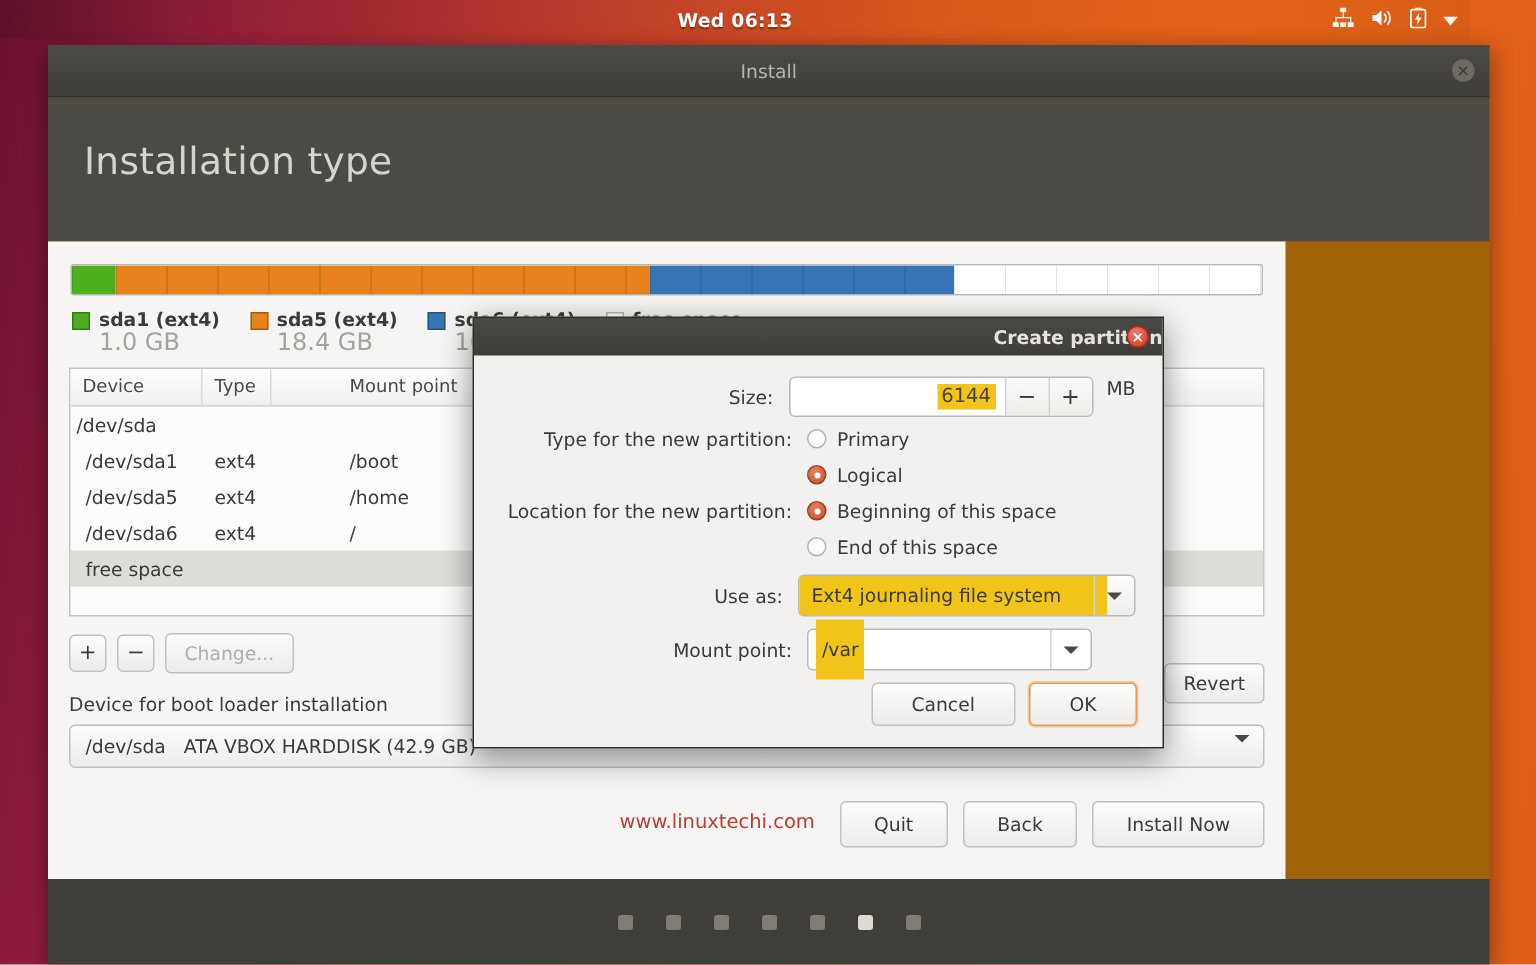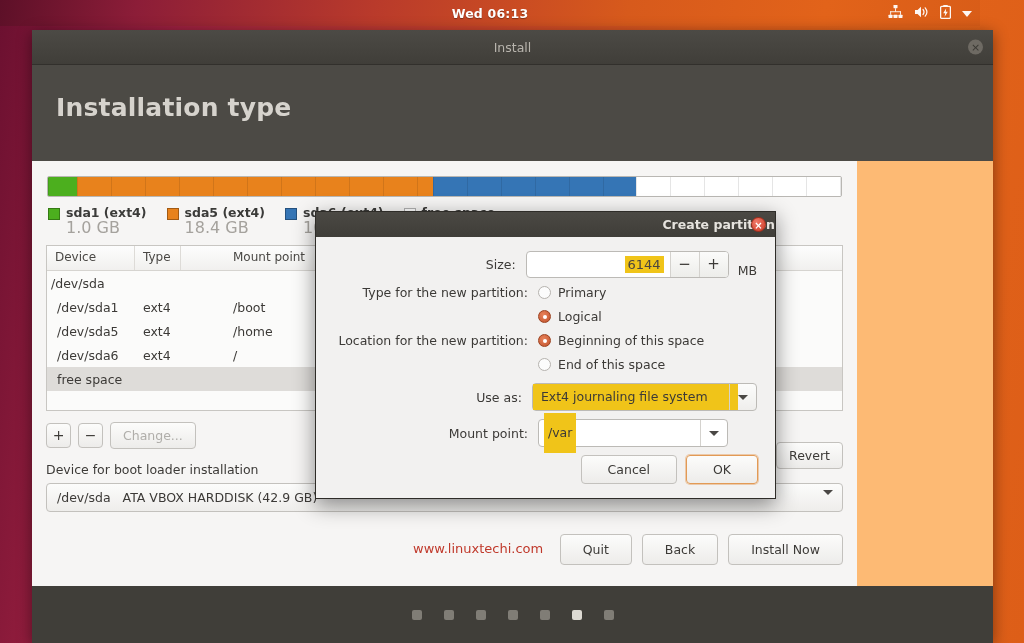--- a/index.html
+++ b/index.html
@@ -25,21 +25,21 @@
   #topbar .clock { letter-spacing: .2px; text-shadow: 0 1px 1px rgba(0,0,0,.35); }
   #tray {
     position: absolute; right: 8px; top: 0; height: 26px;
     display: flex; align-items: center; gap: 11px;
   }
   #tray .tic { display: block; opacity: .95; }
 
   
   #window {
     position: absolute; left: 32px; top: 30px; width: 961px; height: 613px;
-    background: #fdba74;
+    background: #a16207;
     box-shadow: 0 3px 14px rgba(0,0,0,.45);
   }
   #titlebar {
     height: 35px; width: 100%;
     background: linear-gradient(#4c4a45, #403e39);
     border-bottom: 1px solid #32302c;
     position: relative;
     display: flex; align-items: center; justify-content: center;
   }
   #titlebar .ttl { color: #b8b4ad; font-size: 12.5px; }
@@ -47,21 +47,21 @@
     position: absolute; right: 10px; top: 50%; transform: translateY(-50%);
     width: 15px; height: 15px; border-radius: 50%;
     background: #6e6a63; color: #3a3833;
     font-size: 11px; line-height: 15px; text-align: center;
     font-family: "DejaVu Sans", sans-serif;
   }
   #header {
     height: 96px; background: #4c4a45;
     padding: 28px 0 0 24px; color: #d6d3cd;
   }
-  #header h1 { font-size: 25px; font-weight: bold; letter-spacing: .2px; }
+  #header h1 { font-size: 25px; font-weight: normal; letter-spacing: .2px; }
 
   #content {
     position: absolute; left: 0; top: 131px; width: 825px; height: 425px;
     background: #f6f5f4;
     padding: 12px 14px 0 14px;
   }
 
   
   #usagebar {
     position: relative; margin: 3px 1px 0 1px;
@@ -169,21 +169,21 @@
     background: radial-gradient(circle at 35% 30%, #f07a6a, #cc3a24);
     color: #fff; font-size: 10px; line-height: 15px; text-align: center;
     border: 1px solid #a82c1a;
   }
   #dlg-body { padding: 14px 18px 0 10px; }
   .frow { display: flex; align-items: center; margin-bottom: 5px; }
   .flabel {
     width: 212px; text-align: right; padding-right: 10px;
     font-size: 12.5px; color: #3c3a37;
   }
-  .fctl { display: flex; align-items: flex-end; }
+  .fctl { display: flex; align-items: flex-start; }
 
   
   #spin {
     display: flex; align-items: center; height: 27px;
     background: #fff; border: 1px solid #bcbab6; border-radius: 4px; overflow: hidden;
   }
   #spin .val {
     width: 143px; text-align: right; padding-right: 6px;
     font-size: 13px; color: #4a4540; line-height: 25px;
   }

